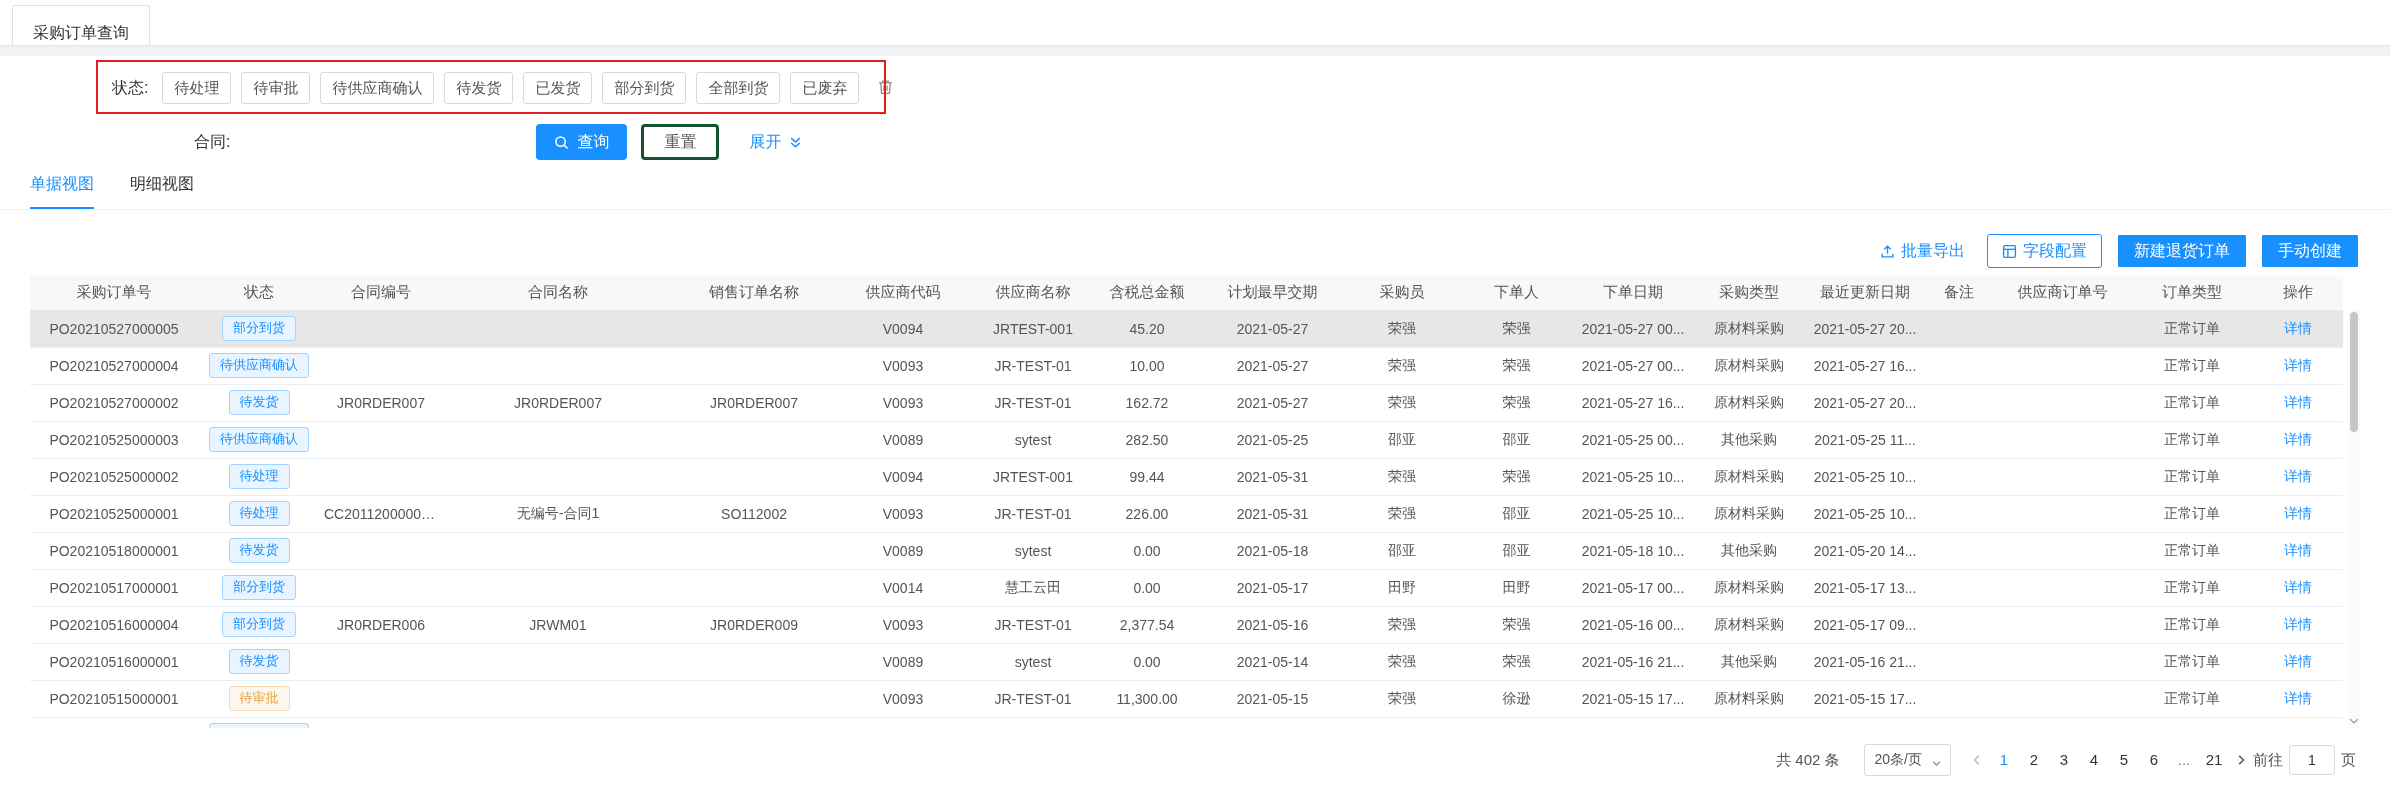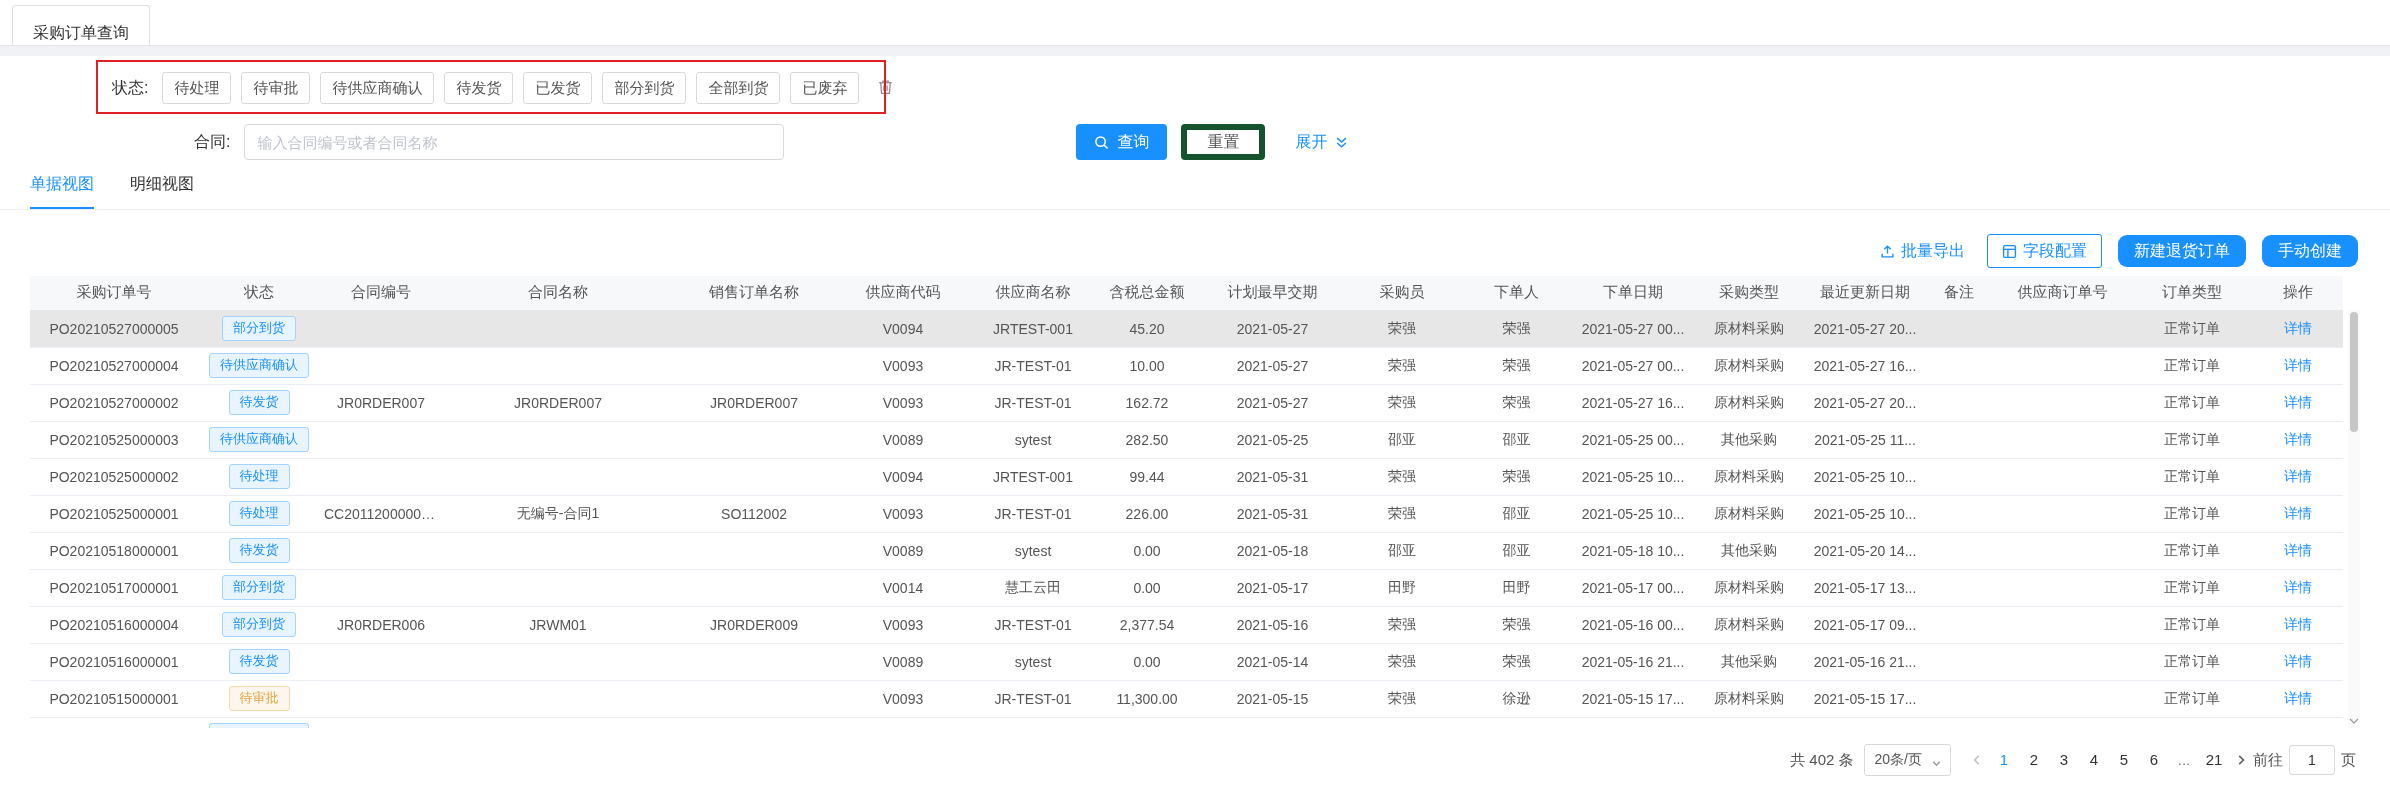--- a/index.html
+++ b/index.html
@@ -21,51 +21,51 @@
   .status-row { display:flex; align-items:center; padding-left:112px; height:52px; }
   .filter-label { font-size:16px; color:#333; margin-right:14px; white-space:nowrap; }
   .status-btn { height:32px; padding:0 11px; margin-right:10px; background:#fff; border:1px solid #d9d9d9; border-radius:3px; font-size:15px; color:#555; cursor:pointer; font-family:inherit; white-space:nowrap; }
   .trash-btn { width:32px; height:32px; background:none; border:none; display:inline-flex; align-items:center; justify-content:center; cursor:pointer; padding:0; }
 
   .contract-row { display:flex; align-items:center; padding-left:194px; margin-top:10px; }
   .contract-input { width:540px; height:36px; border:1px solid #d9d9d9; border-radius:4px; padding:0 12px; font-size:15px; color:#333; font-family:inherit; outline:none; }
   .contract-input::placeholder { color:#c0c4cc; }
   .actions { display:flex; align-items:center; margin-left:292px; }
   .btn-primary { height:36px; padding:0 18px; background:var(--primary,#1890ff); color:#fff; border:none; border-radius:4px; font-size:16px; display:inline-flex; align-items:center; gap:8px; cursor:pointer; font-family:inherit; }
-  .btn-default { height:36px; padding:0 20px; background:#fff; color:#555; border:6px solid #14532d; border-radius:4px; font-size:16px; margin-left:14px; cursor:pointer; font-family:inherit; }
+  .btn-default { height:36px; padding:0 20px; background:#fff; color:#555; border:3px solid #14532d; border-radius:4px; font-size:16px; margin-left:14px; cursor:pointer; font-family:inherit; }
   .expand-link { color:var(--primary,#1890ff); font-size:16px; margin-left:24px; display:inline-flex; align-items:center; gap:8px; cursor:pointer; background:none; border:none; font-family:inherit; }
 
   
   .view-tabs { display:flex; gap:36px; padding-left:30px; margin-top:14px; border-bottom:1px solid #f0f0f0;font-family:Liberation Serif, serif; }
   .vtab { font-size:16px; padding-bottom:12px; color:#333; cursor:pointer; }
   .vtab.active { color:var(--primary,#1890ff); border-bottom:2px solid var(--primary,#1890ff); }
 
   
   .toolbar { display:flex; justify-content:flex-end; align-items:center; margin-top:24px; padding-right:32px; gap:16px; }
   .link-btn { color:var(--primary,#1890ff); font-size:16px; display:inline-flex; align-items:center; gap:6px; background:none; border:none; cursor:pointer; font-family:inherit; }
   .btn-outline-primary { height:34px; padding:0 14px; border:1px solid var(--primary,#1890ff); color:var(--primary,#1890ff); background:#fff; border-radius:3px; font-size:16px; display:inline-flex; align-items:center; gap:6px; cursor:pointer; font-family:inherit; }
-  .btn-solid { height:32px; padding:0 16px; background:var(--primary,#1890ff); color:#fff; border:none; border-radius:9px; font-size:16px; cursor:pointer; font-family:inherit; }
+  .btn-solid { height:32px; padding:0 16px; background:var(--primary,#1890ff); color:#fff; border:none; border-radius:1px; font-size:16px; cursor:pointer; font-family:inherit; }
 
   
   .table-wrap { position:relative; margin:8px 30px 0 30px; height:452px; overflow:hidden; }
   table { border-collapse:collapse; table-layout:fixed; width:2313px; }
   th { height:34px; background:#f7f8fa; font-size:15px; font-weight:400; color:#555; border-bottom:1px solid #e8e8e8; white-space:nowrap; overflow:hidden; text-overflow:ellipsis; text-align:center; padding:0 4px; }
   td { height:37px; font-size:14px; color:#555; border-bottom:1px solid #ebeef5; white-space:nowrap; overflow:hidden; text-overflow:ellipsis; text-align:center; padding:0 4px; background:#fff; }
   tr.selected td { background:#e7e7e7; }
   .badge { display:inline-block; padding:3px 10px; font-size:13px; border-radius:3px; border:1px solid; line-height:1.3; }
   .badge-info { color:var(--badge-info-text,#1890ff); background:var(--badge-info-bg,#e8f4ff); border-color:var(--badge-info-border,#a3d3ff); }
   .badge-warning { color:var(--badge-warning-text,#e6a23c); background:var(--badge-warning-bg,#fdf6ec); border-color:var(--badge-warning-border,#f5dab1); }
   .detail-link { color:var(--primary,#1890ff); cursor:pointer; text-decoration:none; }
   .vscroll { position:absolute; right:0; top:34px; bottom:0; width:12px; background:#fafafa; }
   .vscroll-thumb { position:absolute; top:2px; left:2px; width:8px; height:120px; background:#c6c6c6; border-radius:4px; cursor:pointer; }
   .vscroll-arrow { position:absolute; bottom:0; left:0; width:12px; height:14px; display:flex; align-items:center; justify-content:center; }
 
   
   .pagination { display:flex; justify-content:flex-end; align-items:center; margin-top:16px; padding-right:34px; font-size:15px; color:#555; }
-  .total-text { margin-right:10px; }
+  .total-text { margin-right:24px; }
   .page-size-select { position:relative; height:32px; border:1px solid #d9d9d9; border-radius:3px; display:inline-flex; align-items:center; padding:0 28px 0 10px; font-size:14px; color:#555; background:#fff; cursor:pointer; margin-right:14px; }
   .select-chevron { position:absolute; right:8px; top:11px; }
   .page-arrow { color:#b4bccc; font-size:15px; padding:0 6px; cursor:pointer; background:none; border:none; display:inline-flex; align-items:center; }
   .page-numbers { display:inline-flex; align-items:center; }
   .page-num { min-width:28px; height:30px; line-height:30px; text-align:center; color:#333; cursor:pointer; font-size:15px; margin:0 1px; }
   .page-num.active { color:var(--primary,#1890ff); }
   .page-num.dots { color:#777; cursor:default; }
   .goto-label { }
   .goto-input { width:46px; height:30px; border:1px solid #d9d9d9; border-radius:3px; text-align:center; font-size:14px; color:#333; margin:0 6px; font-family:inherit; outline:none; }
 </style>
@@ -89,21 +89,20 @@
             <path d="M5.5 4V2.5h5V4"></path>
             <path d="M3.5 4l.8 10h7.4l.8-10"></path>
             <path d="M6.5 6.5v5M9.5 6.5v5"></path>
         </svg>
       </span>
     </button>
   </div>
 
   <div class="contract-row">
     <span class="filter-label">合同:</span>
-    <input class="contract-input" type="text" placeholder="输入合同编号或者合同名称" style="">
     <span class="actions">
       <button class="btn-primary">
         <span style="display:inline-flex;">
           <svg width="15" height="15" viewBox="0 0 16 16">
               <circle cx="7" cy="7" r="5" fill="none" stroke="#fff" stroke-width="1.6"></circle>
               <line x1="10.8" y1="10.8" x2="14.5" y2="14.5" stroke="#fff" stroke-width="1.6"></line>
             </svg>
         </span>
         <span>查询</span>
       </button>

